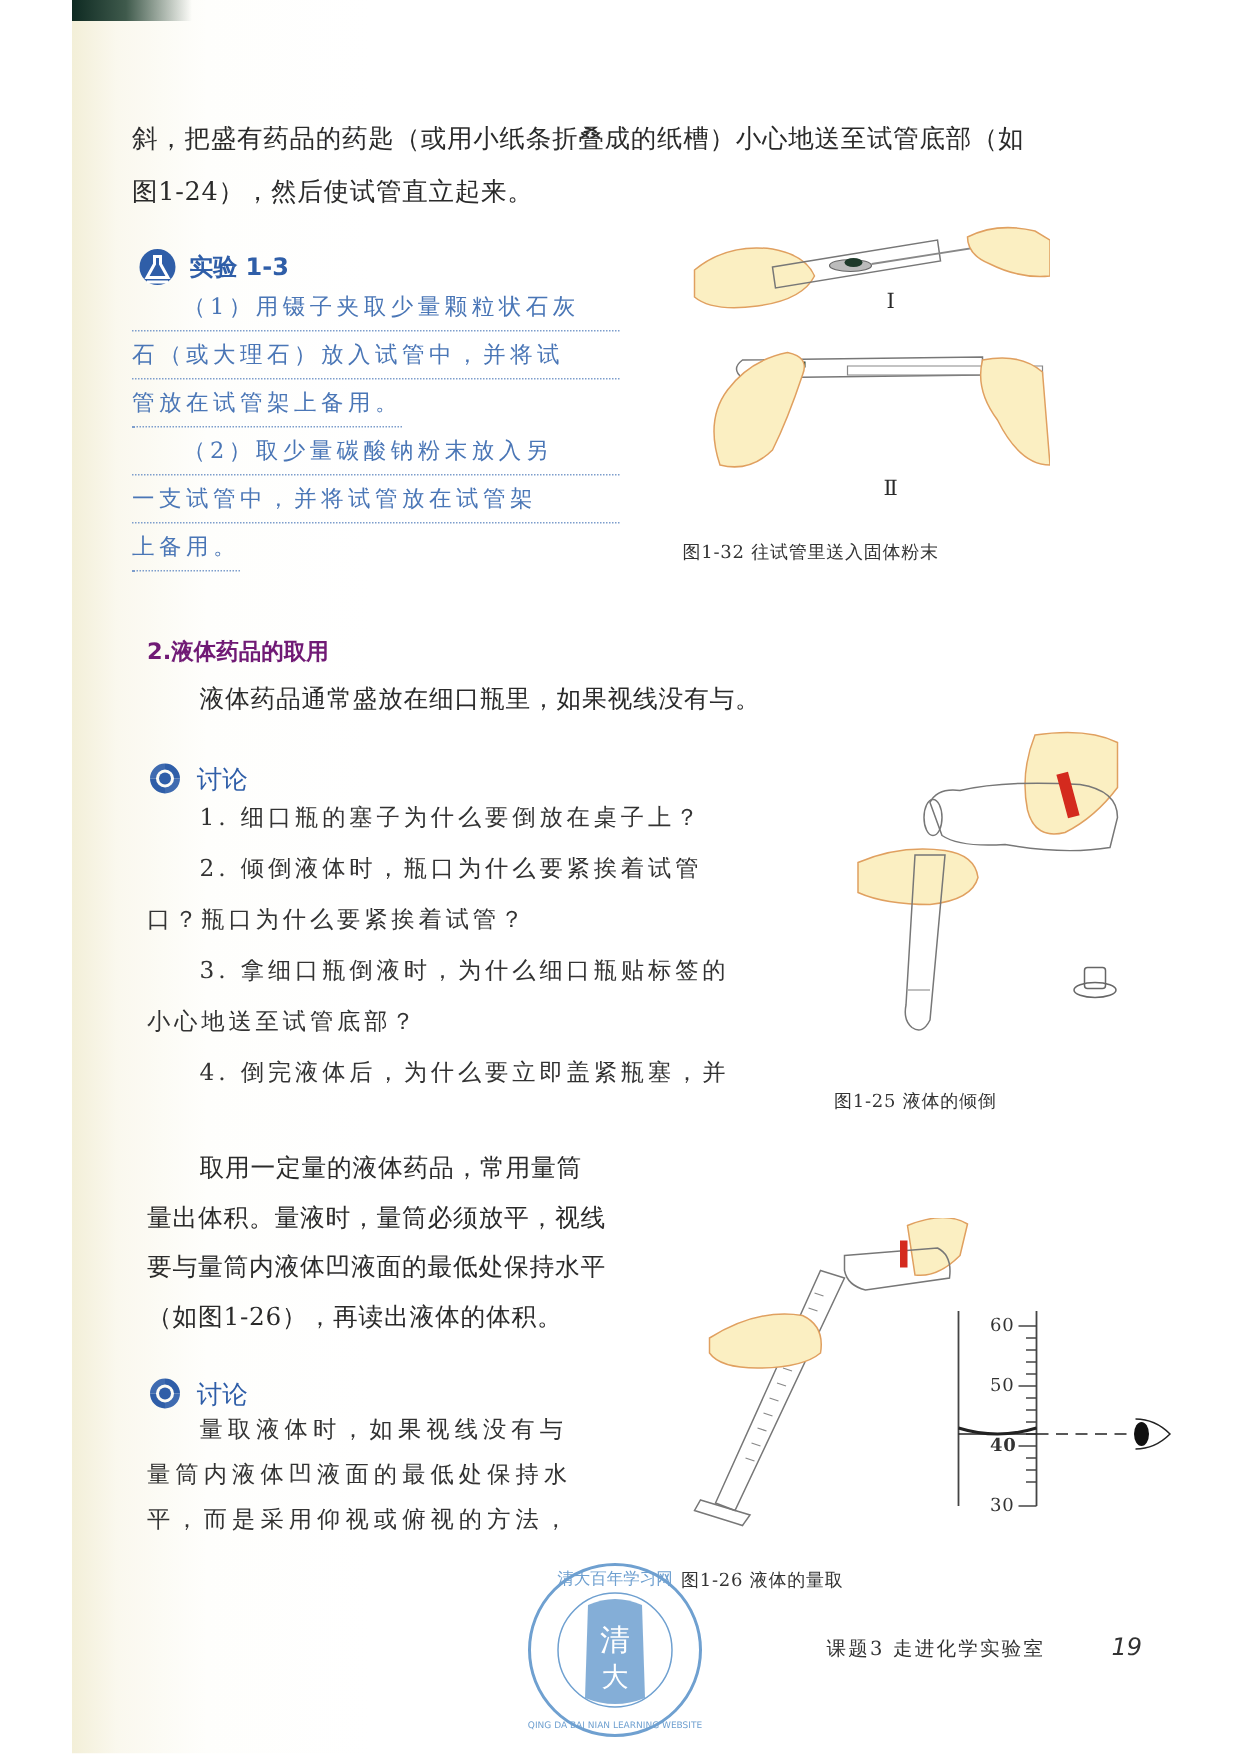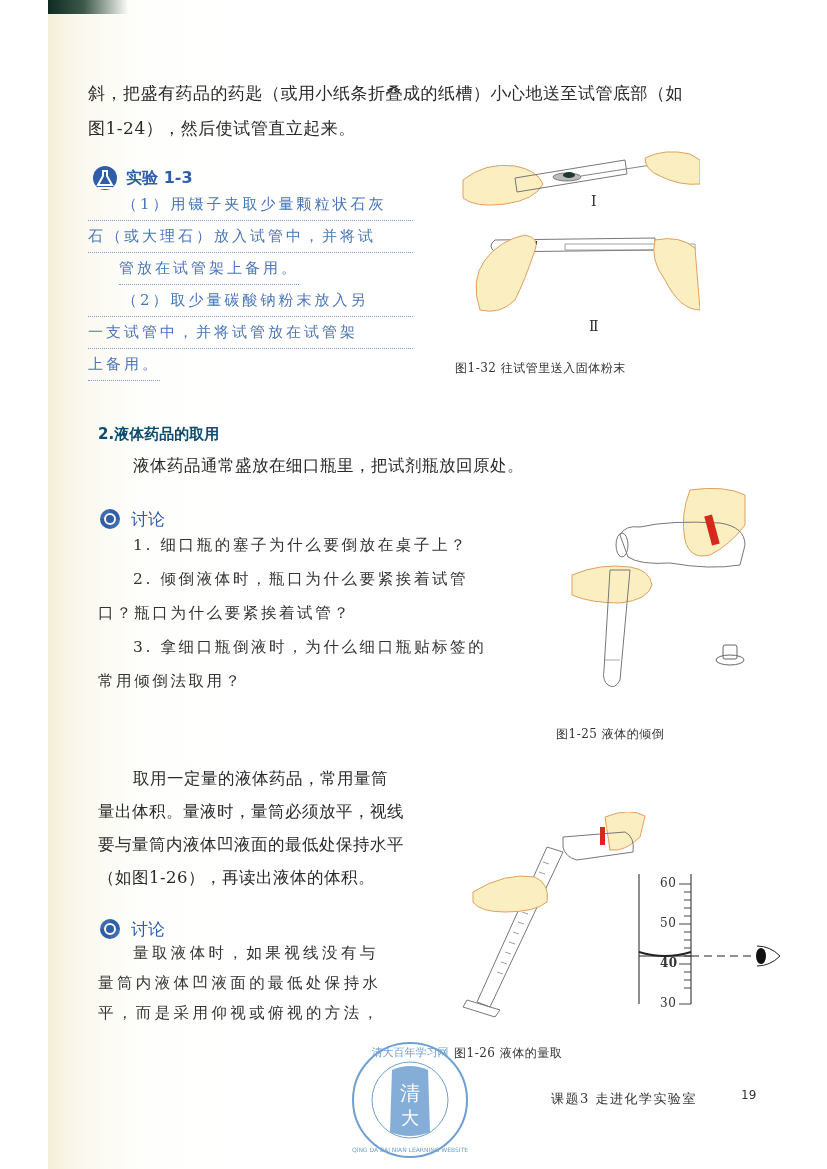--- a/index.html
+++ b/index.html
@@ -7,25 +7,25 @@
          font-family:"DejaVu Serif","Liberation Serif",serif; color:#2a2a2a; }
   .page { position:absolute; left:48px; top:0; width:779px; height:1169px;
           background:linear-gradient(90deg,#f3efd8 0px,#faf8ee 30px,#fefefc 90px,#ffffff 200px); }
   .page-shadow { position:absolute; left:48px; top:0; width:80px; height:14px;
           background:linear-gradient(90deg,#0e2a22 0%,#3f5a4c 45%,rgba(255,255,255,0) 100%); }
   .abs { position:absolute; }
   .body-text { font-size:17px; line-height:35px; letter-spacing:0.5px; }
   .blue-head { font-family:"DejaVu Sans","Liberation Sans",sans-serif; font-size:16px; color:#2f5ea8; font-weight:bold; }
   .exp-text { font-size:15px; line-height:31px; letter-spacing:3px; color:#4a76b6; }
   .exp-line { border-bottom:1px dotted #7d9dcc; white-space:nowrap; }
-  .section-head { font-family:"DejaVu Sans","Liberation Sans",sans-serif; font-size:15px; font-weight:bold; color:#0c4a6e; }
+  .section-head { font-family:"DejaVu Sans","Liberation Sans",sans-serif; font-size:15px; font-weight:bold; color:#701a75; }
   .disc-text { font-size:15.5px; line-height:34px; letter-spacing:2.6px; color:#333; }
   .caption { font-size:12px; color:#333; letter-spacing:0.5px; }
   .footer { font-size:13px; color:#333; letter-spacing:1.5px; }
-  .pageno { font-family:"DejaVu Sans","Liberation Sans",sans-serif; font-size:12px; color:#333; }
+  .pageno { font-family:"DejaVu Sans","Liberation Sans",sans-serif; font-size:16px; color:#333;font-style:italic; }
   .icon-badge { display:inline-block; vertical-align:middle; }
   svg { display:block; }
 </style>
 </head>
 <body>
 
 <div class="page"></div>
 <div class="page-shadow"></div>
 
 <div class="abs body-text" style="left:88px; top:76px; width:690px;">
@@ -39,21 +39,21 @@
       <circle cx="13" cy="13" r="12" fill="#2f5ea8"></circle>
       <path d="M10 6 L16 6 M11 6 L11 11 L6 20 L20 20 L15 11 L15 6" fill="none" stroke="#fff" stroke-width="2"></path>
       <rect x="6" y="22" width="14" height="2" fill="#fff"></rect>
     </svg>
   </span>
   <span class="blue-head" style="vertical-align:middle; margin-left:3px;">实验 1-3</span>
 </div>
 <div class="abs exp-text" style="left:88px; top:189px; width:325px;">
   <div class="exp-line" style="padding-left:34px;">（1）用镊子夹取少量颗粒状石灰</div>
   <div class="exp-line">石（或大理石）放入试管中，并将试</div>
-  <div class="exp-line" style="display:inline-block;margin-left:31px;">管放在试管架上备用。</div>
+  <div class="exp-line" style="display:inline-block;">管放在试管架上备用。</div>
   <div class="exp-line" style="padding-left:34px;">（2）取少量碳酸钠粉末放入另</div>
   <div class="exp-line">一支试管中，并将试管放在试管架</div>
   <div class="exp-line" style="display:inline-block;">上备用。</div>
 </div>
 
 <div class="abs" style="left:455px; top:150px; width:245px; height:200px;">
   <svg width="245" height="200" viewBox="0 0 245 200">
 
     <path d="M8 30 Q30 12 60 16 Q82 20 88 34 Q80 50 50 54 Q20 58 8 48 Z" fill="#fbefc2" stroke="#e0a060" stroke-width="1"></path>
     <path d="M60 28 L170 10 L172 24 L62 42 Z" fill="none" stroke="#777" stroke-width="1"></path>
@@ -67,40 +67,41 @@
     <rect x="60" y="91" width="22" height="4" fill="#1e3a2a"></rect>
     <path d="M25 160 Q15 130 30 110 Q45 90 70 85 Q85 88 80 100 Q70 130 60 150 Q45 165 25 160 Z" fill="#fbefc2" stroke="#e0a060" stroke-width="1"></path>
     <path d="M200 90 Q225 85 240 98 L245 160 Q225 160 210 130 Q195 110 200 90 Z" fill="#fbefc2" stroke="#e0a060" stroke-width="1"></path>
   </svg>
 </div>
 <div class="abs" style="left:591px; top:193px; font-size:14px;">Ⅰ</div>
 <div class="abs" style="left:589px; top:318px; font-size:14px;">Ⅱ</div>
 <div class="abs caption" style="left:455px; top:360px;">图1-32  往试管里送入固体粉末</div>
 
 <div class="abs section-head" style="left:98px; top:425px;">2.液体药品的取用</div>
-<div class="abs body-text" style="left:133px; top:448px; font-size:16.5px;">液体药品通常盛放在细口瓶里，把试剂瓶放回原处。</div>
+<div class="abs body-text" style="left:133px; top:448px; font-size:16.5px;">液体药品通常盛放在细口瓶里，如果视线没有与。</div>
 
 <div class="abs" style="left:98px; top:507px;">
   <span class="icon-badge">
     <svg width="24" height="24" viewBox="0 0 24 24">
       <path d="M12 2 A10 10 0 0 1 22 12 L18 12 A6 6 0 0 0 12 6 Z" fill="#2f5ea8"></path>
       <path d="M2 12 A10 10 0 0 1 12 2 L12 6 A6 6 0 0 0 6 12 Z" fill="#3f6bb0"></path>
       <path d="M12 22 A10 10 0 0 1 2 12 L6 12 A6 6 0 0 0 12 18 Z" fill="#2f5ea8"></path>
       <path d="M22 12 A10 10 0 0 1 12 22 L12 18 A6 6 0 0 0 18 12 Z" fill="#3f6bb0"></path>
       <circle cx="12" cy="12" r="4" fill="#2f5ea8"></circle>
     </svg>
   </span>
   <span class="blue-head" style="vertical-align:middle; margin-left:4px; font-weight:normal; font-size:17px;">讨论</span>
 </div>
 <div class="abs disc-text" style="left:98px; top:528px; width:440px;">
   <div style="padding-left:35px;">1. 细口瓶的塞子为什么要倒放在桌子上？</div>
   <div style="padding-left:35px;">2. 倾倒液体时，瓶口为什么要紧挨着试管</div>
   <div>口？瓶口为什么要紧挨着试管？</div>
   <div style="padding-left:35px;">3. 拿细口瓶倒液时，为什么细口瓶贴标签的</div>
-  <div>常用倾倒法取用？</div>
+  <div>小心地送至试管底部？</div>
+  <div style="padding-left:35px;">4. 倒完液体后，为什么要立即盖紧瓶塞，并</div>
 </div>
 
 <div class="abs" style="left:560px; top:485px; width:200px; height:220px;">
   <svg width="200" height="220" viewBox="0 0 200 220">
     <path d="M130 5 Q165 0 185 10 L185 40 Q170 60 150 70 Q130 75 125 55 Q120 30 130 5 Z" fill="#fbefc2" stroke="#e0a060"></path>
     <path d="M60 50 Q65 40 80 42 Q110 35 160 38 Q185 42 185 60 L180 80 Q150 85 110 78 Q80 80 68 72 Z" fill="none" stroke="#777"></path>
     <rect x="148" y="30" width="8" height="30" fill="#d42a1e" transform="rotate(-15 152 45)"></rect>
     <ellipse cx="62" cy="60" rx="6" ry="12" fill="none" stroke="#777"></ellipse>
     <path d="M12 90 Q40 78 70 82 Q90 85 92 100 Q88 115 60 118 Q30 118 12 110 Z" fill="#fbefc2" stroke="#e0a060"></path>
     <path d="M50 85 L70 85 L60 195 Q55 205 48 200 Q42 195 44 185 Z" fill="none" stroke="#777"></path>

